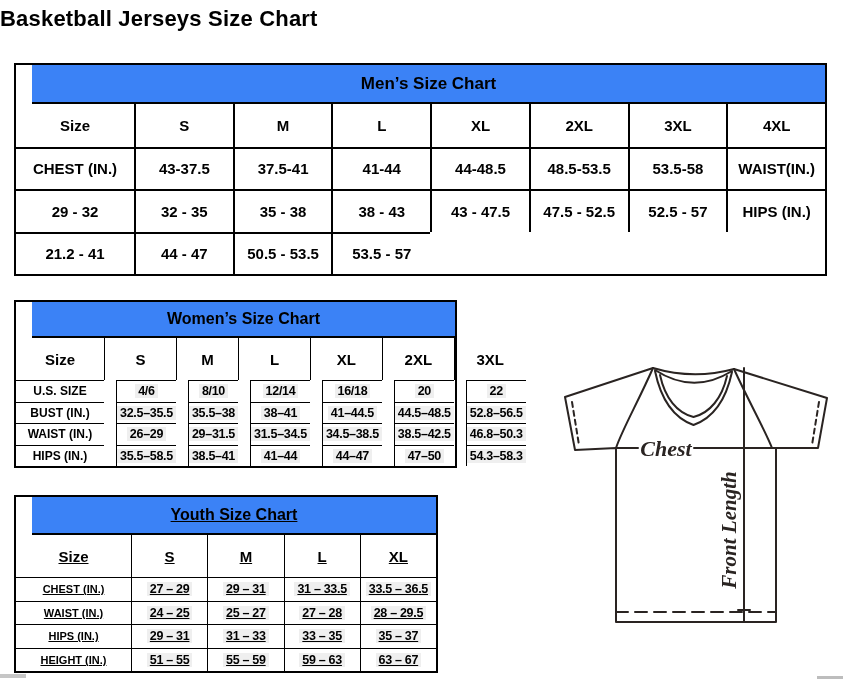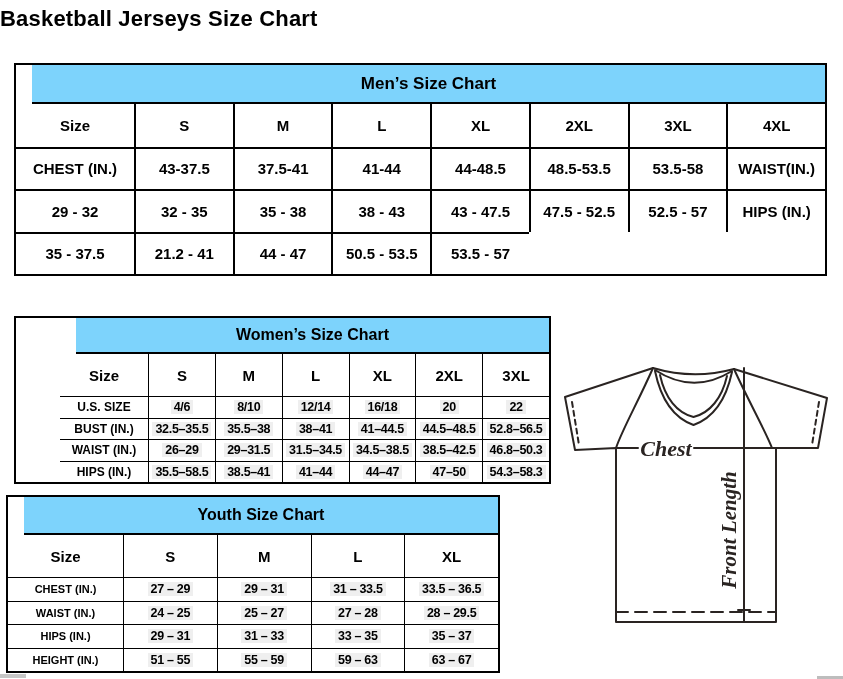--- a/index.html
+++ b/index.html
@@ -2,44 +2,44 @@
 <html><head>
 <meta charset="utf-8">
 <style>
   html,body{margin:0;padding:0;}
   body{background:#fff;}
   .page{position:relative;width:843px;height:679px;background:#fff;overflow:hidden;
         font-family:"Liberation Sans",sans-serif;color:#000;}
   .title{position:absolute;left:0;right:0;top:6px;margin:0;
          font-size:22px;font-weight:bold;letter-spacing:0.2px;}
   .chart{position:absolute;border:2px solid #000;background:#fff;box-sizing:border-box;}
-  .band{background:#7dd3fc;border-bottom:2px solid #000;display:flex;align-items:center;
+  .band{background:#3b82f6;border-bottom:2px solid #000;display:flex;align-items:center;
         justify-content:center;font-weight:bold;margin-left:16px;}
   .tbl{display:grid;}
   .cell{display:flex;align-items:center;justify-content:center;font-weight:bold;
         box-sizing:border-box;white-space:nowrap;}
   
   .men{left:14px;top:63px;width:813px;}
   .men .band{height:37px;font-size:17px;}
   .men .tbl{grid-template-columns:118px repeat(7,1fr);grid-auto-rows:42.5px;}
   .men .cell{border-left:2px solid #000;border-top:2px solid #000;font-size:15px;}
   .men .cell:nth-child(8n+1){border-left:0;}
   .men .cell:nth-child(-n+8){border-top:0;}
   
-  .women{left:14px;top:316px;width:537px;padding-left:44px;}
+  .women{left:14px;top:300px;width:443px;}
   .women .band{height:34px;font-size:16px;}
   .women .tbl{grid-template-columns:88px repeat(6,1fr);grid-template-rows:42px repeat(4,21.5px);}
   .women .cell{border-left:1px solid #000;border-top:1px solid #000;}
   .women .cell:nth-child(7n+1){border-left:0;}
   .women .cell:nth-child(-n+7){border-top:0;}
   .women .head{font-size:15px;}
   .women .lab{font-size:12px;}
-  .women .val{font-size:12.5px;letter-spacing:-0.3px;}
-  
-  .youth{left:6px;top:495px;width:494px;}
+  .women .val{font-size:12.5px;letter-spacing:-0.3px;margin-left:12px;}
+  
+  .youth{left:14px;top:495px;width:424px;text-decoration:underline;}
   .youth .band{height:36px;font-size:16px;}
   .youth .tbl{grid-template-columns:115px repeat(4,1fr);grid-template-rows:42px repeat(4,23.5px);}
   .youth .cell{border-left:1px solid #000;border-top:1px solid #000;}
   .youth .cell:nth-child(5n+1){border-left:0;}
   .youth .cell:nth-child(-n+5){border-top:0;}
   .youth .head{font-size:15px;}
   .youth .lab{font-size:11px;}
   .youth .val{font-size:12.5px;letter-spacing:-0.3px;}
   
   .women .val span,.youth .val span{background:#efefef;padding:0 3px;}
@@ -126,23 +126,20 @@
         <div class="cell val">
           <span>47.5 - 52.5</span>
         </div>
         <div class="cell val">
           <span>52.5 - 57</span>
         </div>
         <div class="cell lab">
           <span>HIPS (IN.)</span>
         </div>
         <div class="cell val">
-          <span>35 - 37.5</span>
-        </div>
-        <div class="cell val">
           <span>21.2 - 41</span>
         </div>
         <div class="cell val">
           <span>44 - 47</span>
         </div>
         <div class="cell val">
           <span>50.5 - 53.5</span>
         </div>
         <div class="cell val">
           <span>53.5 - 57</span>

